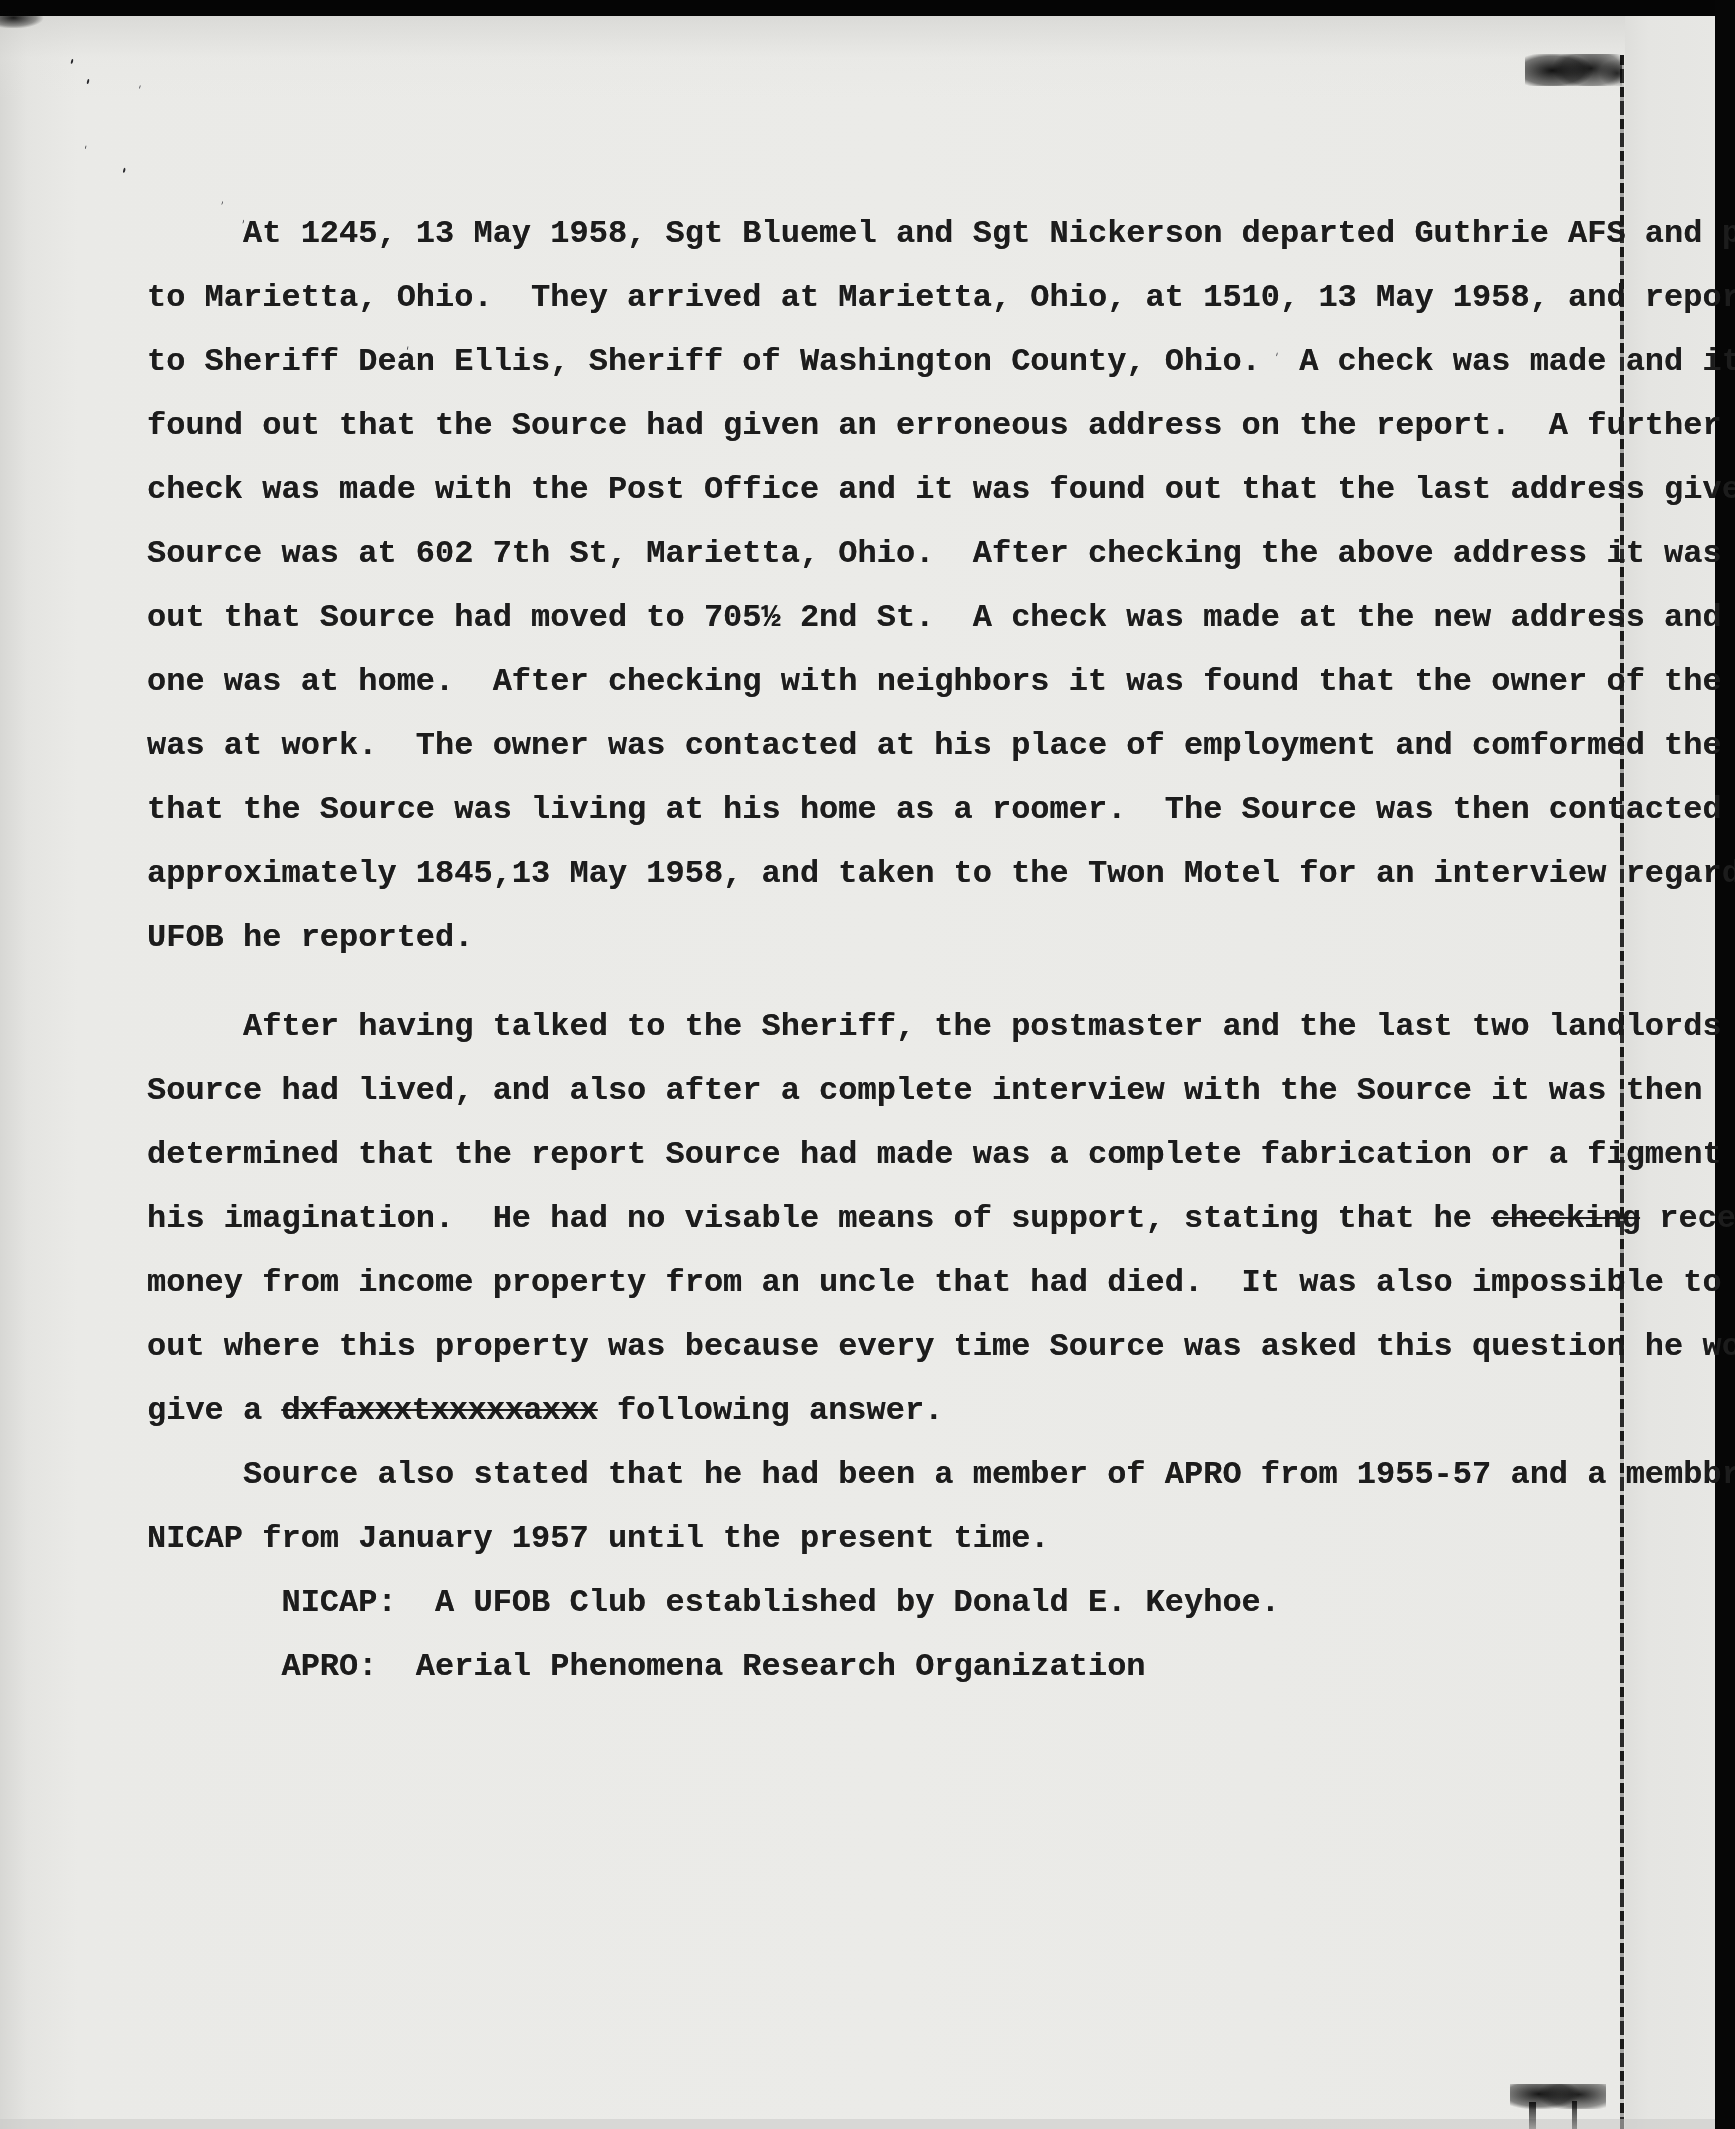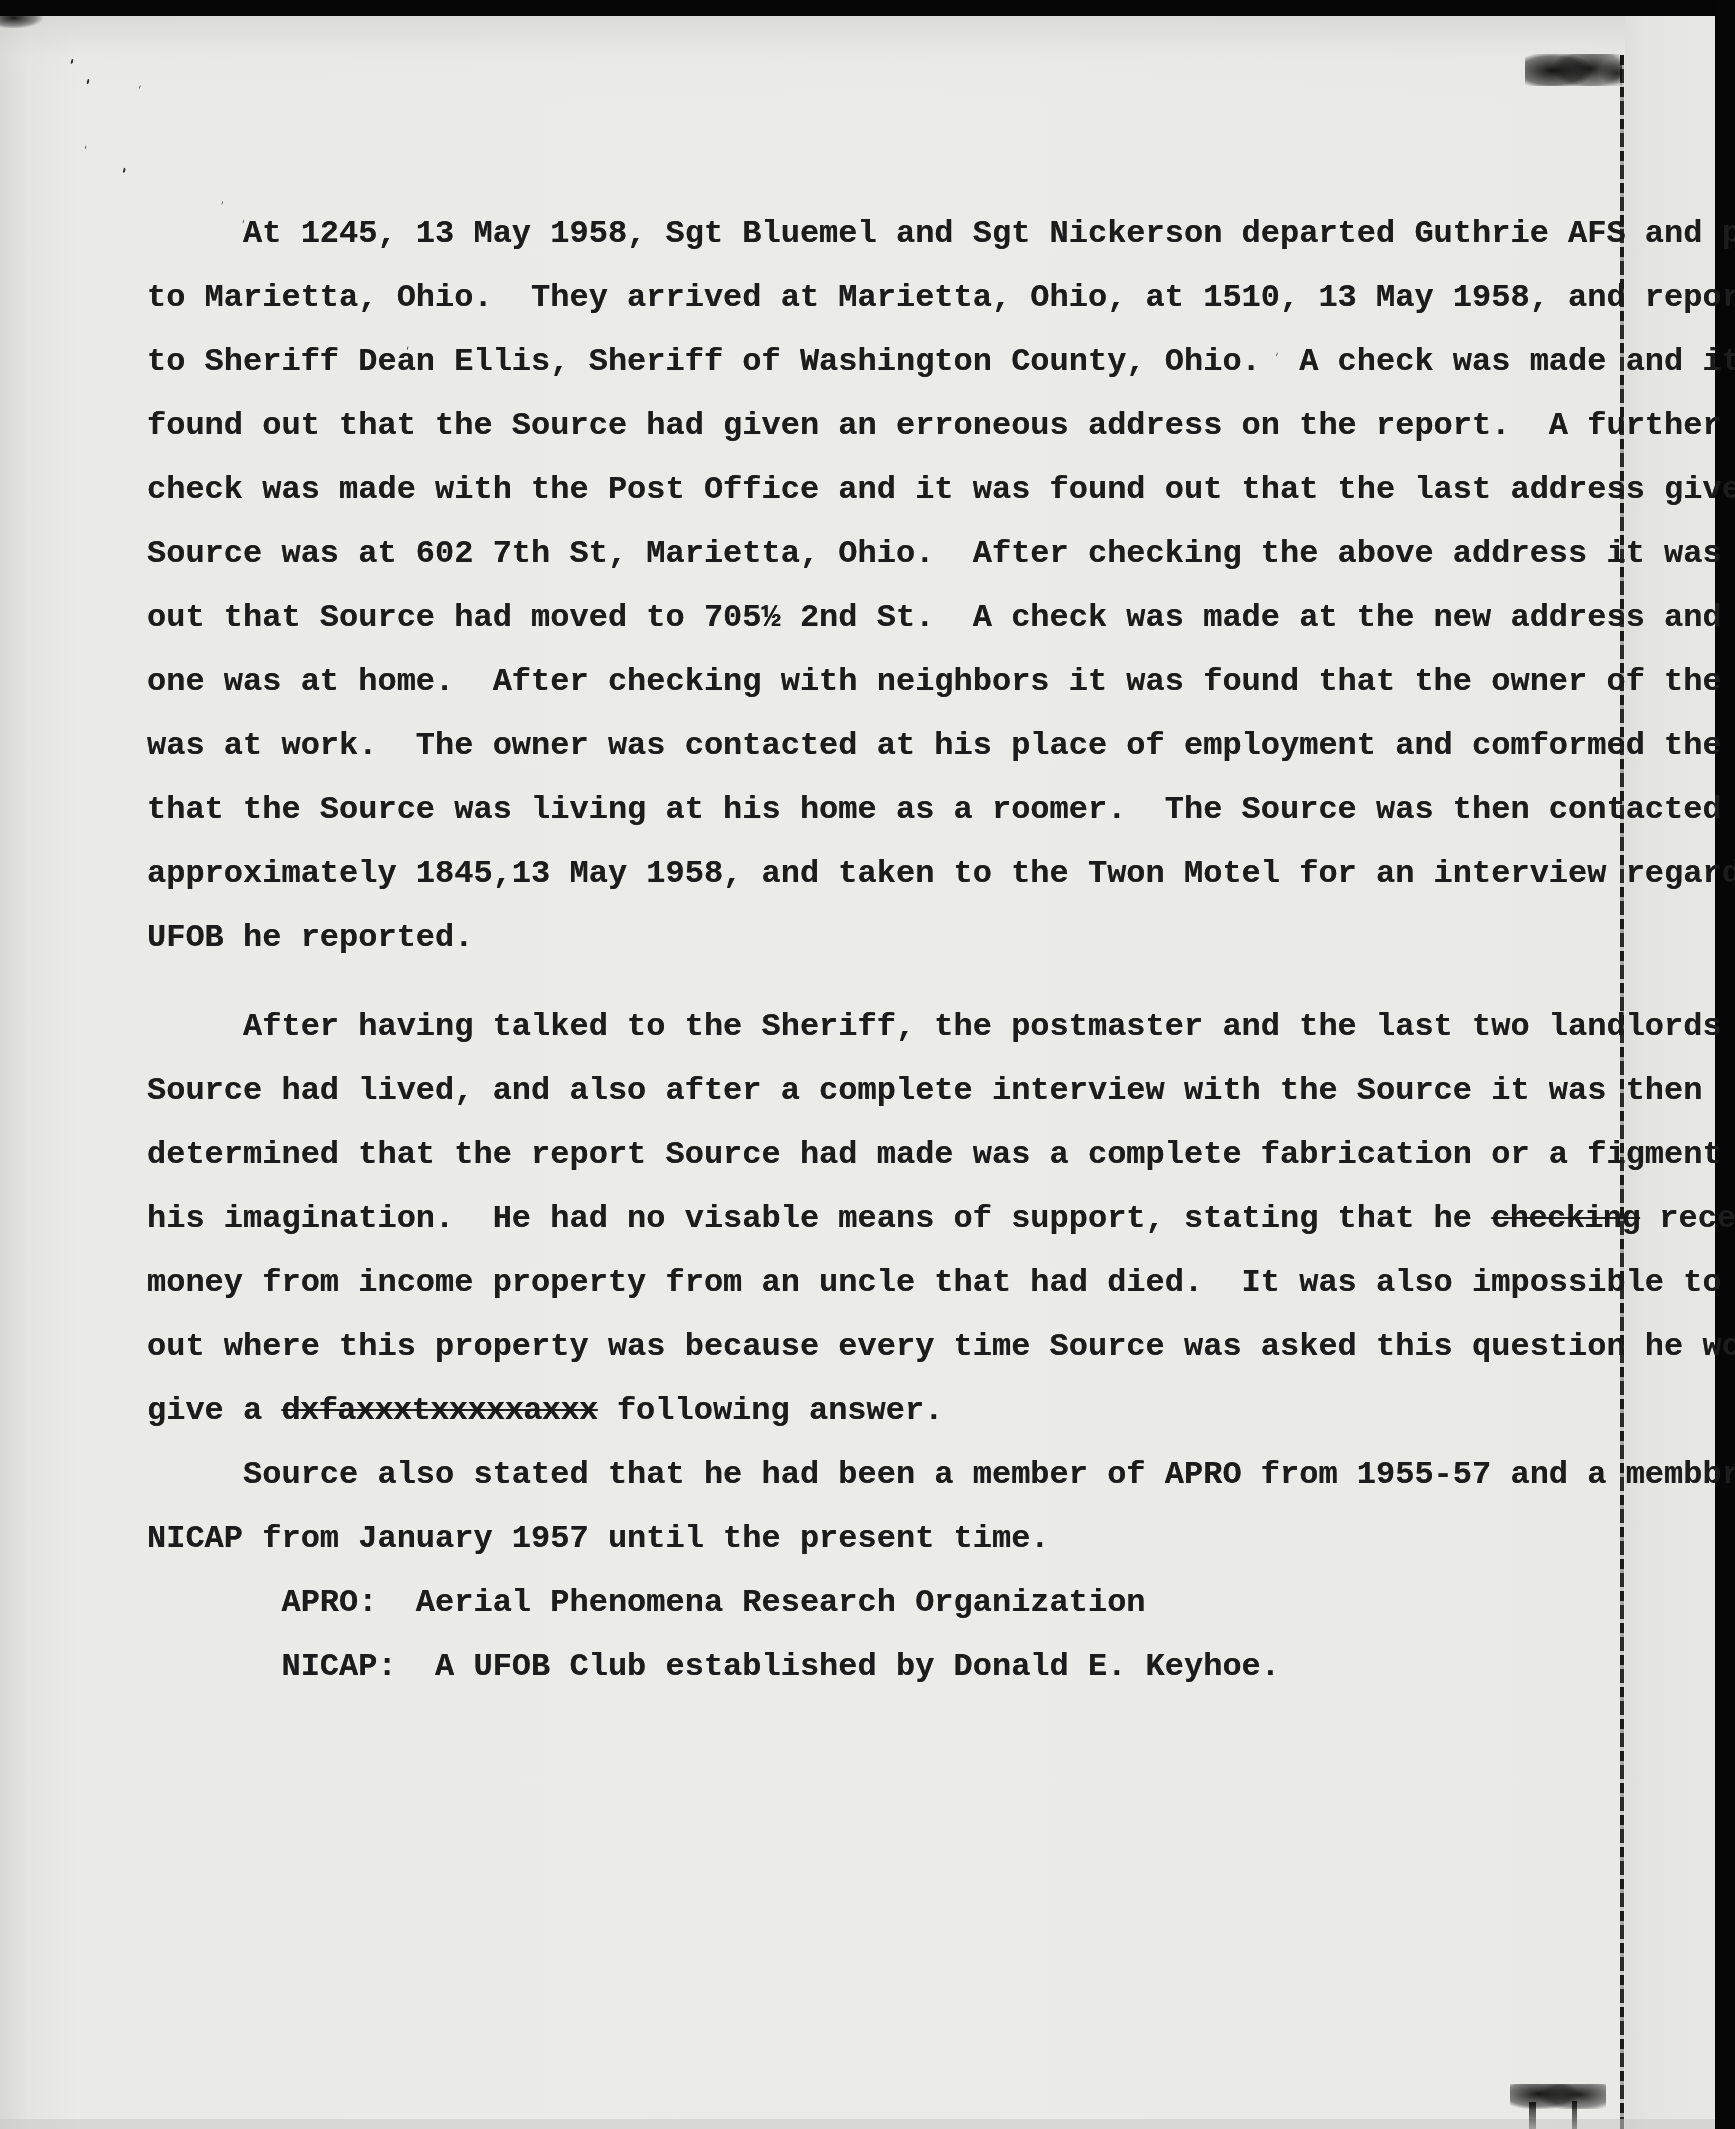--- a/index.html
+++ b/index.html
@@ -133,18 +133,18 @@
 UFOB he reported.</div>
     <div class="para para-gap"><span>     After having talked to the Sheriff, the postmaster and the last two landlords where
 Source had lived, and also after a complete interview with the Source it was then
 determined that the report Source had made was a complete fabrication or a figment of
 his imagination.  He had no visable means of support, stating that he </span><span class="struck">checking</span><span> received
 money from income property from an uncle that had died.  It was also impossible to find
 out where this property was because every time Source was asked this question he would
 give a </span><span class="struck">dxfaxxxtxxxxxaxxx</span><span> following answer.</span></div>
     <div class="para">     Source also stated that he had been a member of APRO from 1955-57 and a membbr of
 NICAP from January 1957 until the present time.</div>
+    <div class="para">       NICAP:  A UFOB Club established by Donald E. Keyhoe.</div>
     <div class="para">       APRO:  Aerial Phenomena Research Organization</div>
-    <div class="para">       NICAP:  A UFOB Club established by Donald E. Keyhoe.</div>
   </div>
 
 </div>
 
 
 </body></html>

